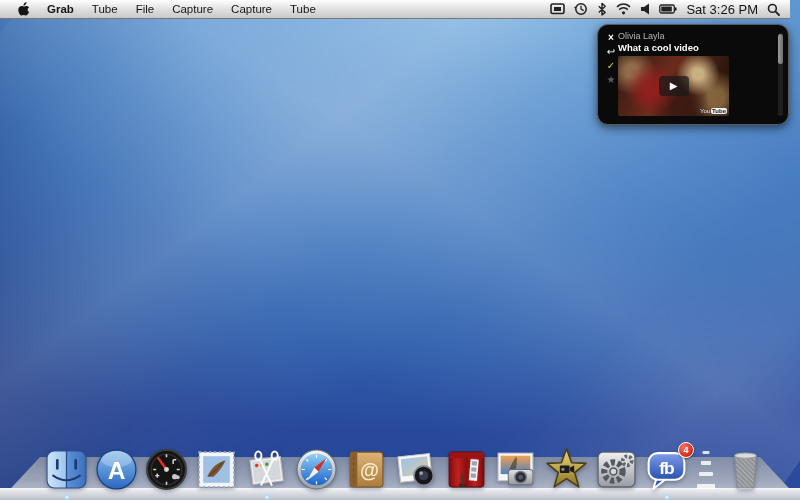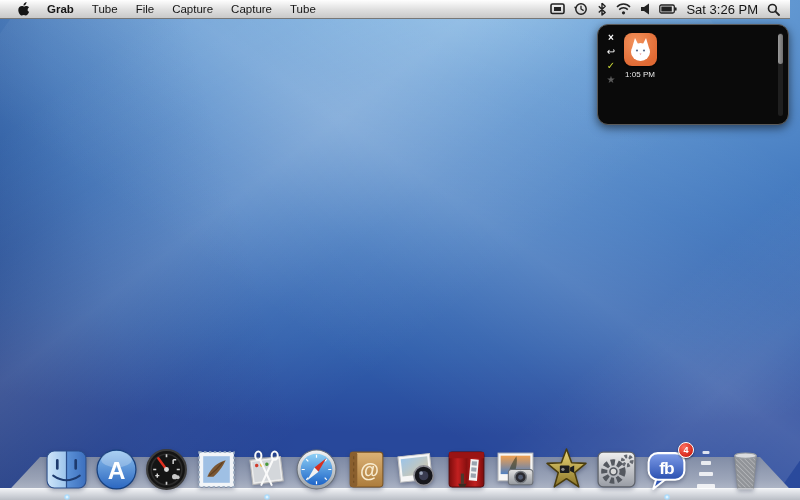--- a/index.html
+++ b/index.html
@@ -163,32 +163,32 @@
   </div>
 </div>
 
 <div class="popup">
   <div class="p-actions">
     <span class="act-close">×</span>
     <span>↩</span>
     <span class="act-accept">✓</span>
     <span class="act-fav">★</span>
   </div>
-  <div class="p-right">
-    <div class="p-avatar">
-      <svg width="33" height="33" viewBox="0 0 33 33">
-        <polygon points="8,15 11,5 15,13" fill="#fff"></polygon>
-        <polygon points="18,13 22,5 25,15" fill="#fff"></polygon>
-        <ellipse cx="16.5" cy="19" rx="9.5" ry="9" fill="#fff"></ellipse>
-        <circle cx="13" cy="17.5" r="1.1" fill="#5a6a8a"></circle>
-        <circle cx="20" cy="17.5" r="1.1" fill="#5a6a8a"></circle>
-        <polygon points="15.5,20.5 17.5,20.5 16.5,22" fill="#e89090"></polygon>
-      </svg>
-    </div>
-    <div class="p-time">1:05 PM</div>
+  <div class="p-main">
+    <div class="p-sender">Olivia Layla</div>
+    <div class="p-title">What a cool video</div>
+    <div class="p-video">
+      <div class="p-play">
+        <span>▶</span>
+      </div>
+      <div class="p-watermark">
+        <span class="wm-you">You</span>
+        <span class="wm-tube">Tube</span>
+      </div>
+    </div>
   </div>
   <div class="p-scroll">
     <div class="p-thumb"></div>
   </div>
 </div>
 
 <div class="dock">
   <div class="shelf"></div>
   <div class="shelf-front"></div>
   <div class="dock-items">

